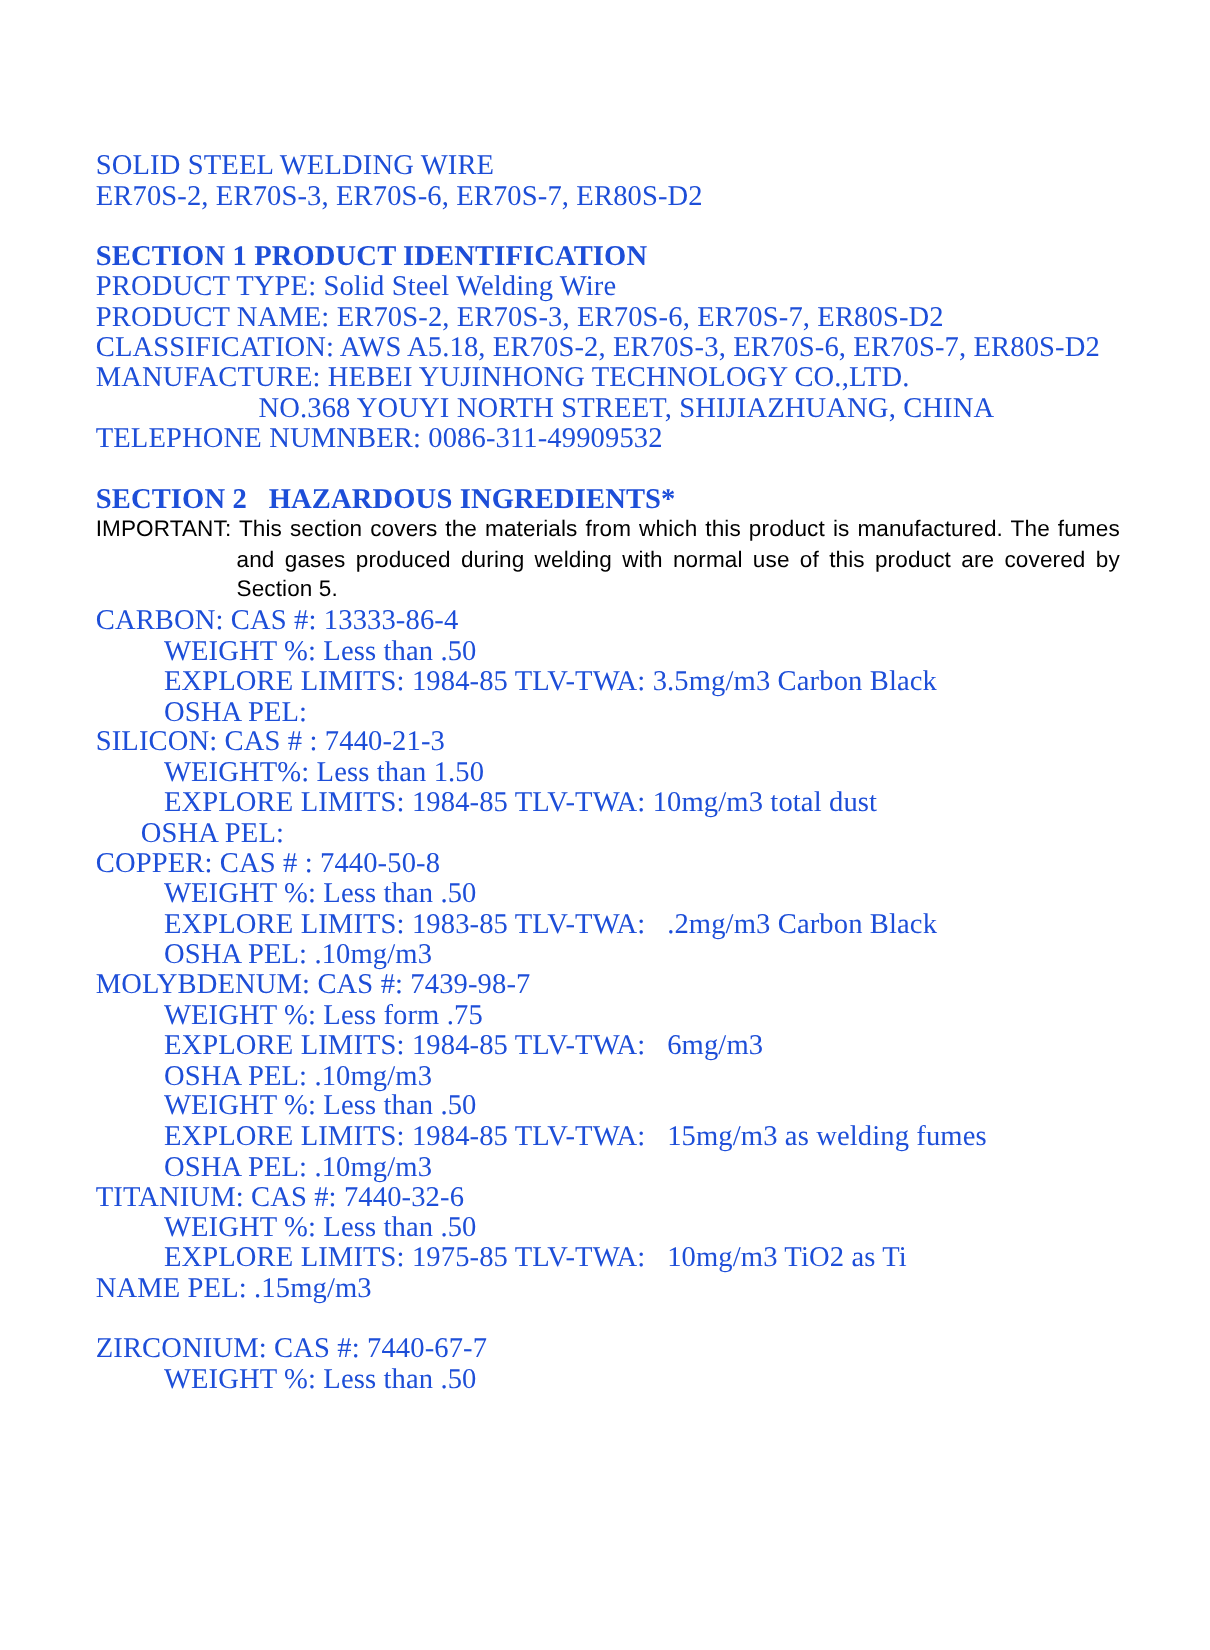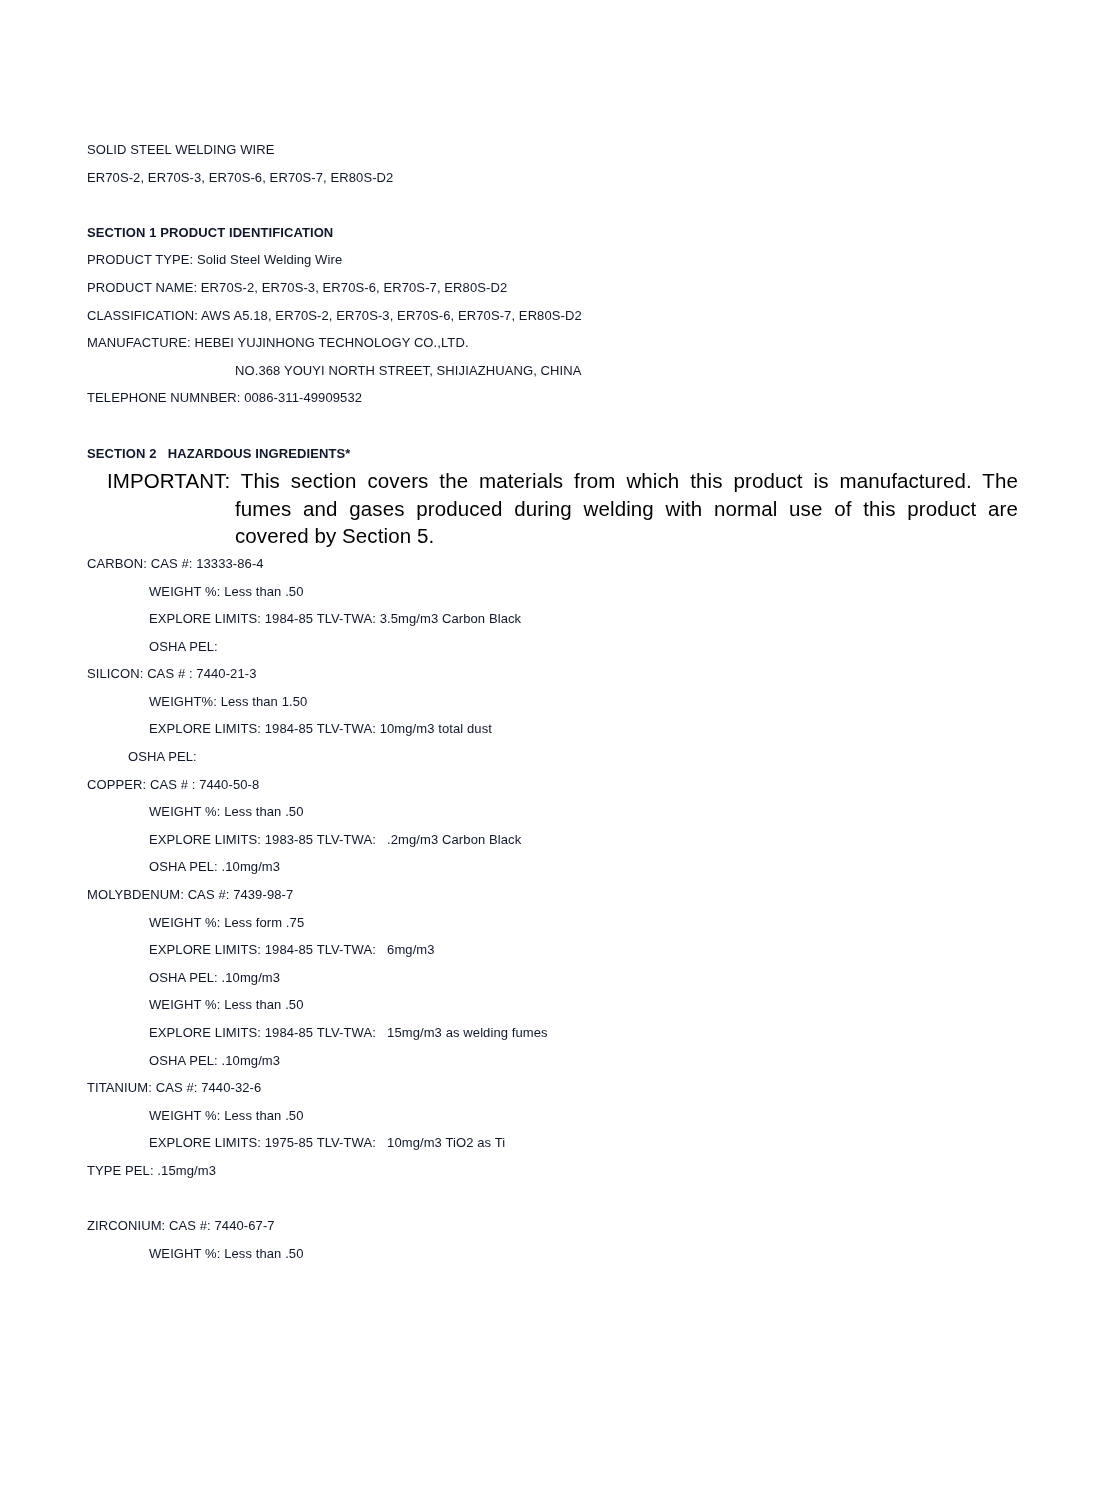--- a/index.html
+++ b/index.html
@@ -20,44 +20,44 @@
     overflow: hidden;
     box-sizing: border-box;
   }
   .content {
     position: absolute;
     left: 87px;
     top: 136px;
     width: 931px;
   }
   .line {
-    font-size: 13px;
+    font-size: 26px;
     line-height: 27.6px;
     white-space: pre;
     letter-spacing: 0.1px;
-    color: #0f172a;
+    color: #1d4ed8;
+    font-family: Liberation Serif, serif;
   }
   .para {
     font-size: 20.5px;
     line-height: 27.6px;
     text-align: justify;
     text-align-last: left;
     letter-spacing: 0.1px;
     color: #000000;
   }
   .para-hang {
     font-size: 20.5px;
     line-height: 27.6px;
     text-align: justify;
     text-align-last: left;
     letter-spacing: 0.1px;
     color: #000000;
     padding-left: 128px;
     text-indent: -128px;
-    margin-left: 20px;
   }
   .bold { font-weight: bold; }
   .ind-1 { padding-left: 62px; }
   .ind-sm { padding-left: 41px; }
   .ind-addr { padding-left: 148px; }
   .blank { height: 27.6px; }
 </style>
 </head>
 <body>
 
@@ -102,21 +102,21 @@
     <div class="line ind-1">EXPLORE LIMITS: 1984-85 TLV-TWA:   6mg/m3</div>
     <div class="line ind-1">OSHA PEL: .10mg/m3</div>
 
     <div class="line ind-1">WEIGHT %: Less than .50</div>
     <div class="line ind-1">EXPLORE LIMITS: 1984-85 TLV-TWA:   15mg/m3 as welding fumes</div>
     <div class="line ind-1">OSHA PEL: .10mg/m3</div>
 
     <div class="line">TITANIUM: CAS #: 7440-32-6</div>
     <div class="line ind-1">WEIGHT %: Less than .50</div>
     <div class="line ind-1">EXPLORE LIMITS: 1975-85 TLV-TWA:   10mg/m3 TiO2 as Ti</div>
-    <div class="line">TYPE PEL: .15mg/m3</div>
+    <div class="line">NAME PEL: .15mg/m3</div>
 
     <div class="blank"></div>
 
     <div class="line">ZIRCONIUM: CAS #: 7440-67-7</div>
     <div class="line ind-1">WEIGHT %: Less than .50</div>
 
   </div>
 </div>
 
 </body></html>

